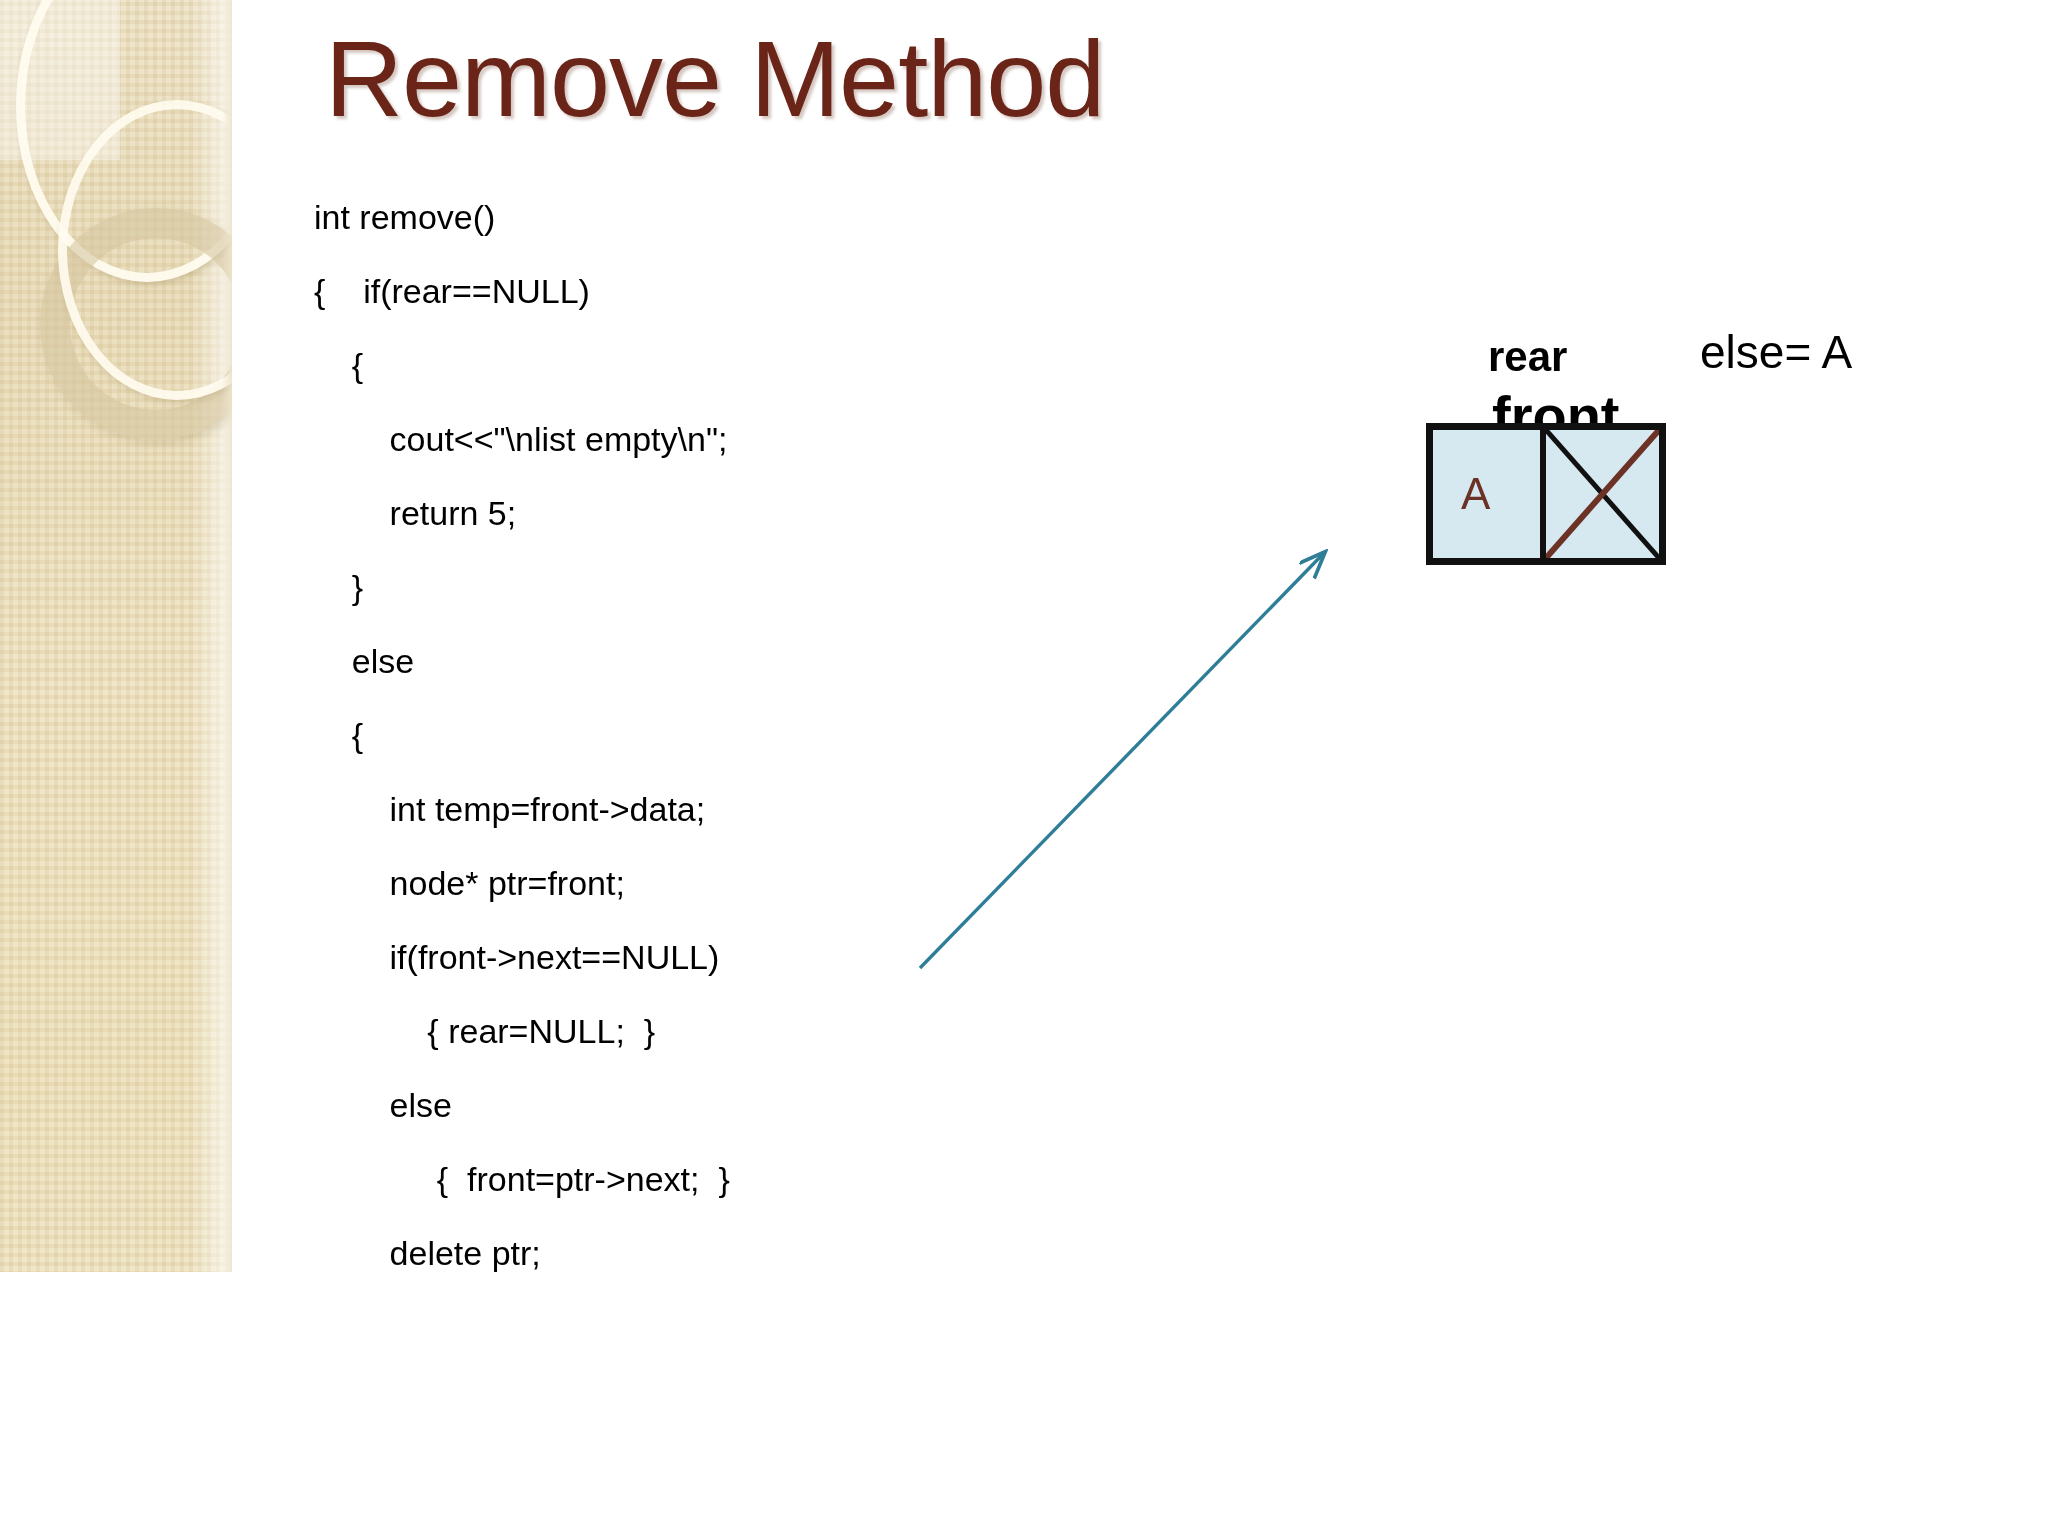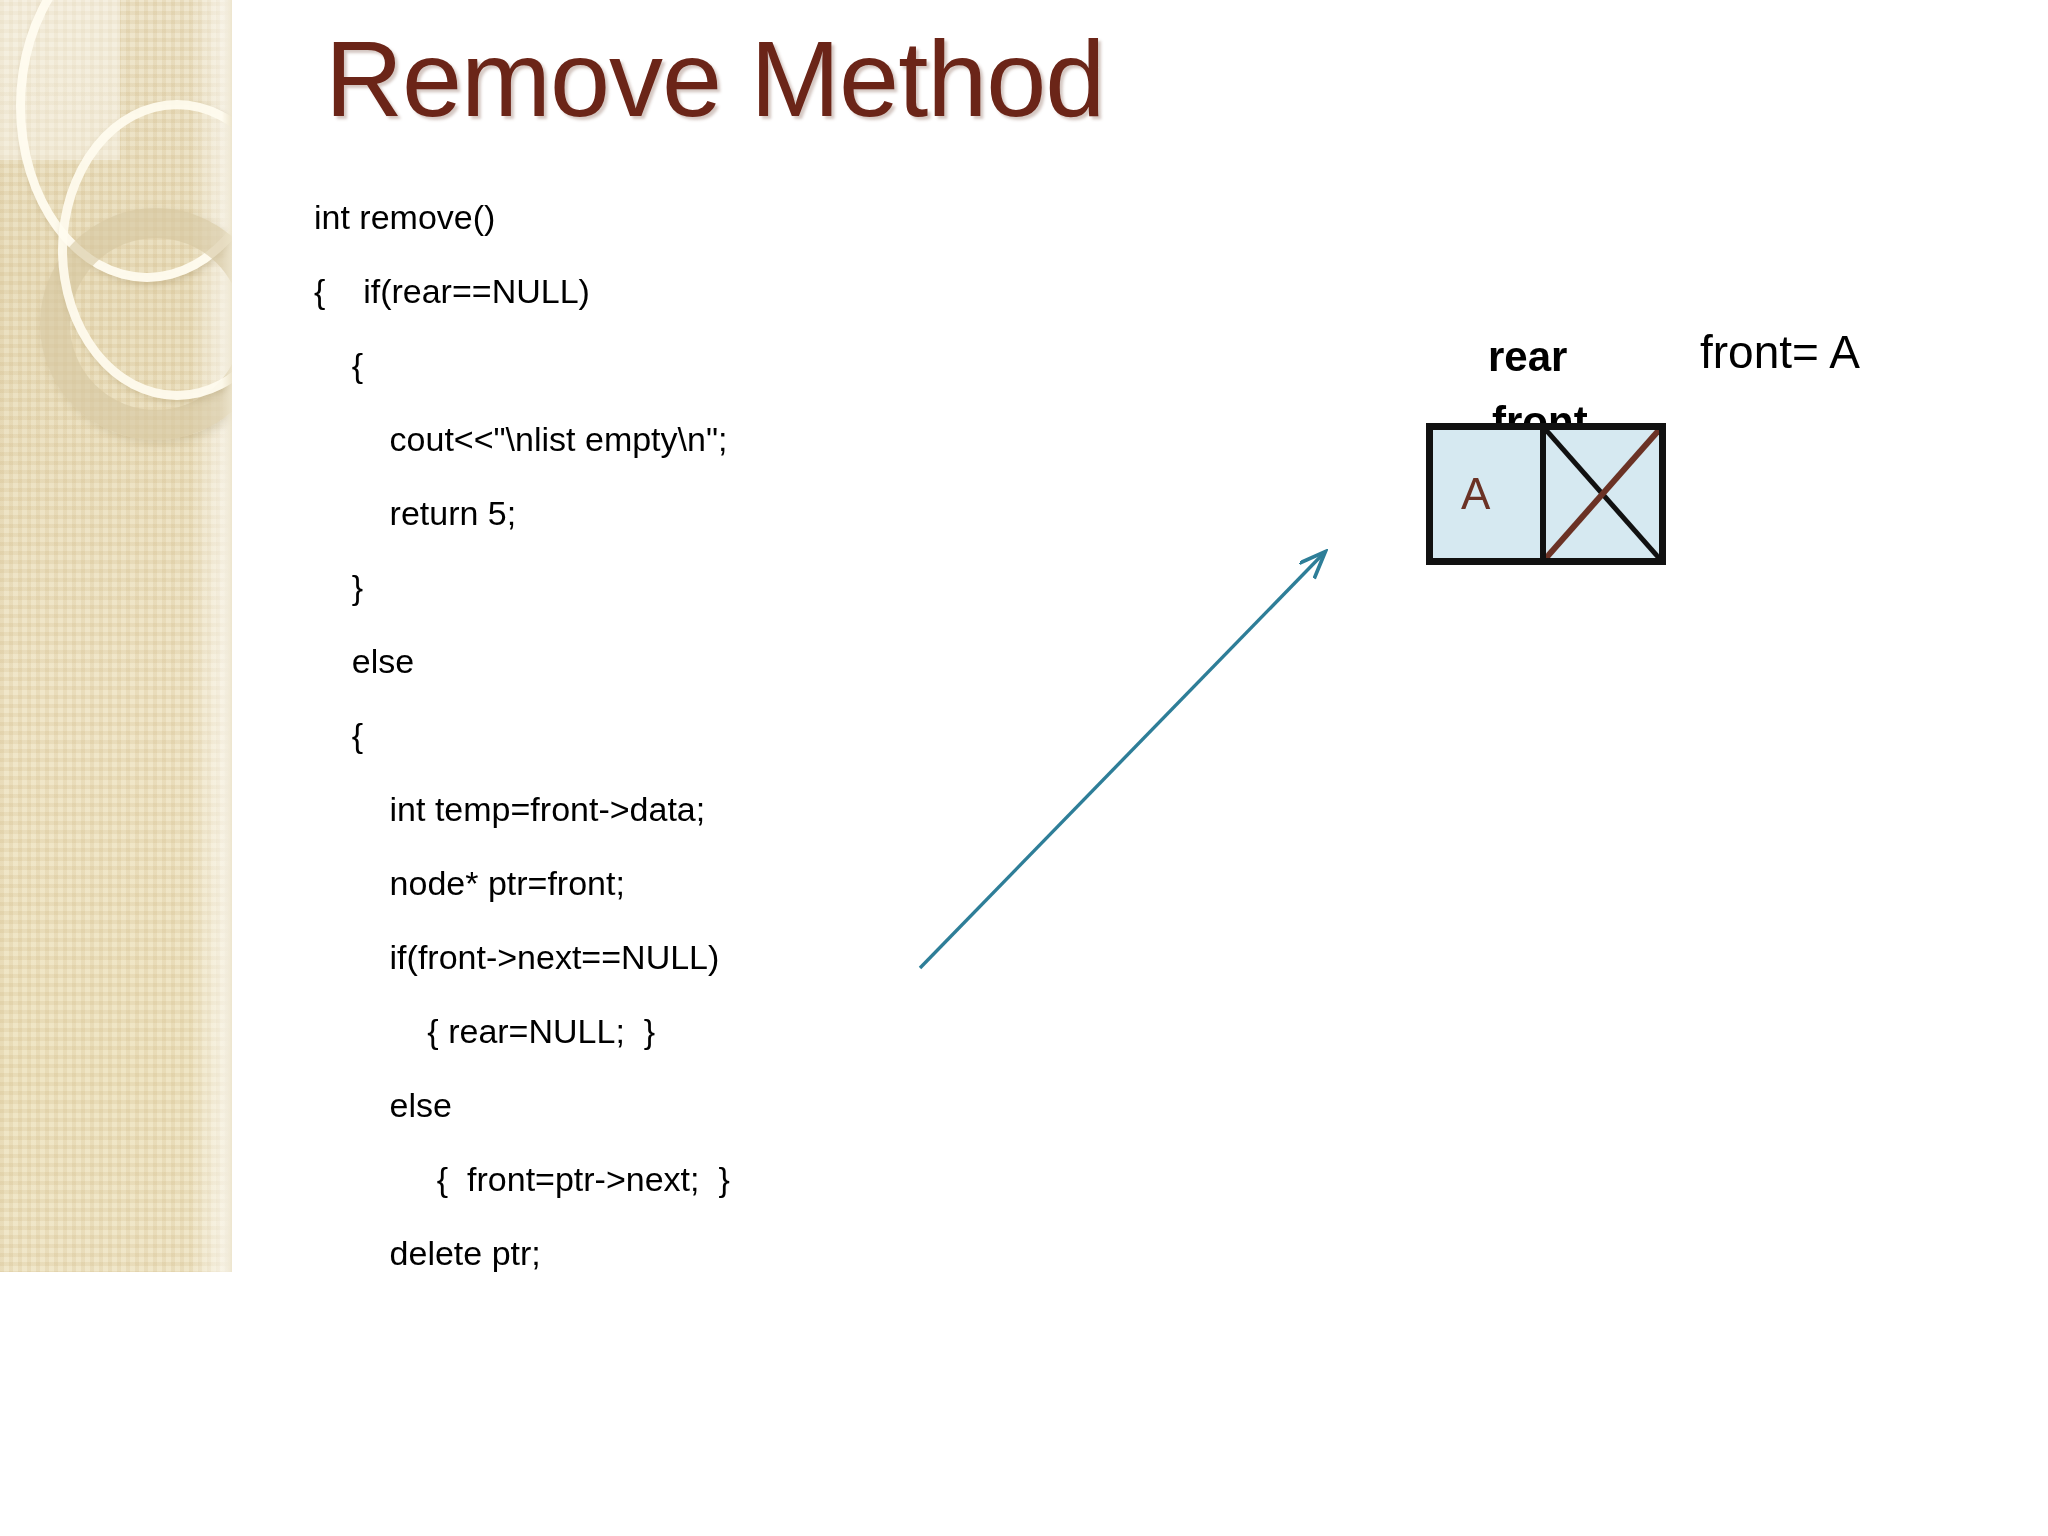--- a/index.html
+++ b/index.html
@@ -140,22 +140,22 @@
     left: 88px;
     top: 33px;
     font-size: 42px;
     font-weight: bold;
     color: #000000;
     white-space: nowrap;
   }
   #label-front {
     position: absolute;
     left: 92px;
-    top: 98px;
-    font-size: 42px;
+    top: 83px;
+    font-size: 56px;
     font-weight: bold;
     color: #000000;
     white-space: nowrap;
   }
   #label-temp {
     position: absolute;
     left: 300px;
     top: 25px;
     font-size: 46px;
     font-weight: 400;
@@ -251,21 +251,21 @@
       <marker id="arrowhead" markerWidth="9" markerHeight="9" refX="7" refY="3.2" orient="auto" markerUnits="strokeWidth">
         <path d="M0,0 L8,3.2 L0,6.4" fill="none" stroke="#2E7E98" stroke-width="1.1"></path>
       </marker>
     </defs>
     <line x1="20" y1="448" x2="423" y2="34" stroke="#2E7E98" stroke-width="3.4" marker-end="url(#arrowhead)"></line>
   </svg>
 
   <div id="diagram">
     <div id="label-rear">rear</div>
     <div id="label-front">front</div>
-    <div id="label-temp">front= A</div>
+    <div id="label-temp">else= A</div>
 
     <div id="node-box">
       <div class="node-cell" id="node-cell-data">
         <span id="node-data-text">A</span>
       </div>
       <div class="node-cell" id="node-cell-next">
         <svg viewBox="0 0 100 100" preserveAspectRatio="none">
           <line x1="0" y1="0" x2="100" y2="100" stroke="#111111" stroke-width="5" vector-effect="non-scaling-stroke"></line>
           <line x1="0" y1="100" x2="100" y2="0" stroke="#6B3225" stroke-width="6" vector-effect="non-scaling-stroke"></line>
         </svg>

